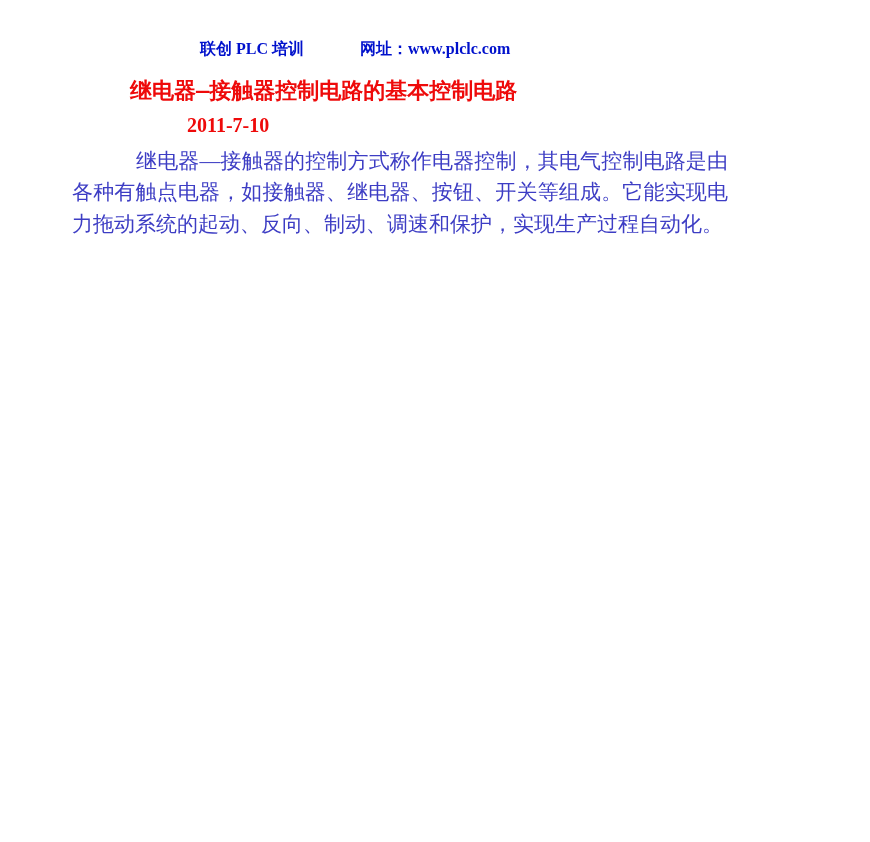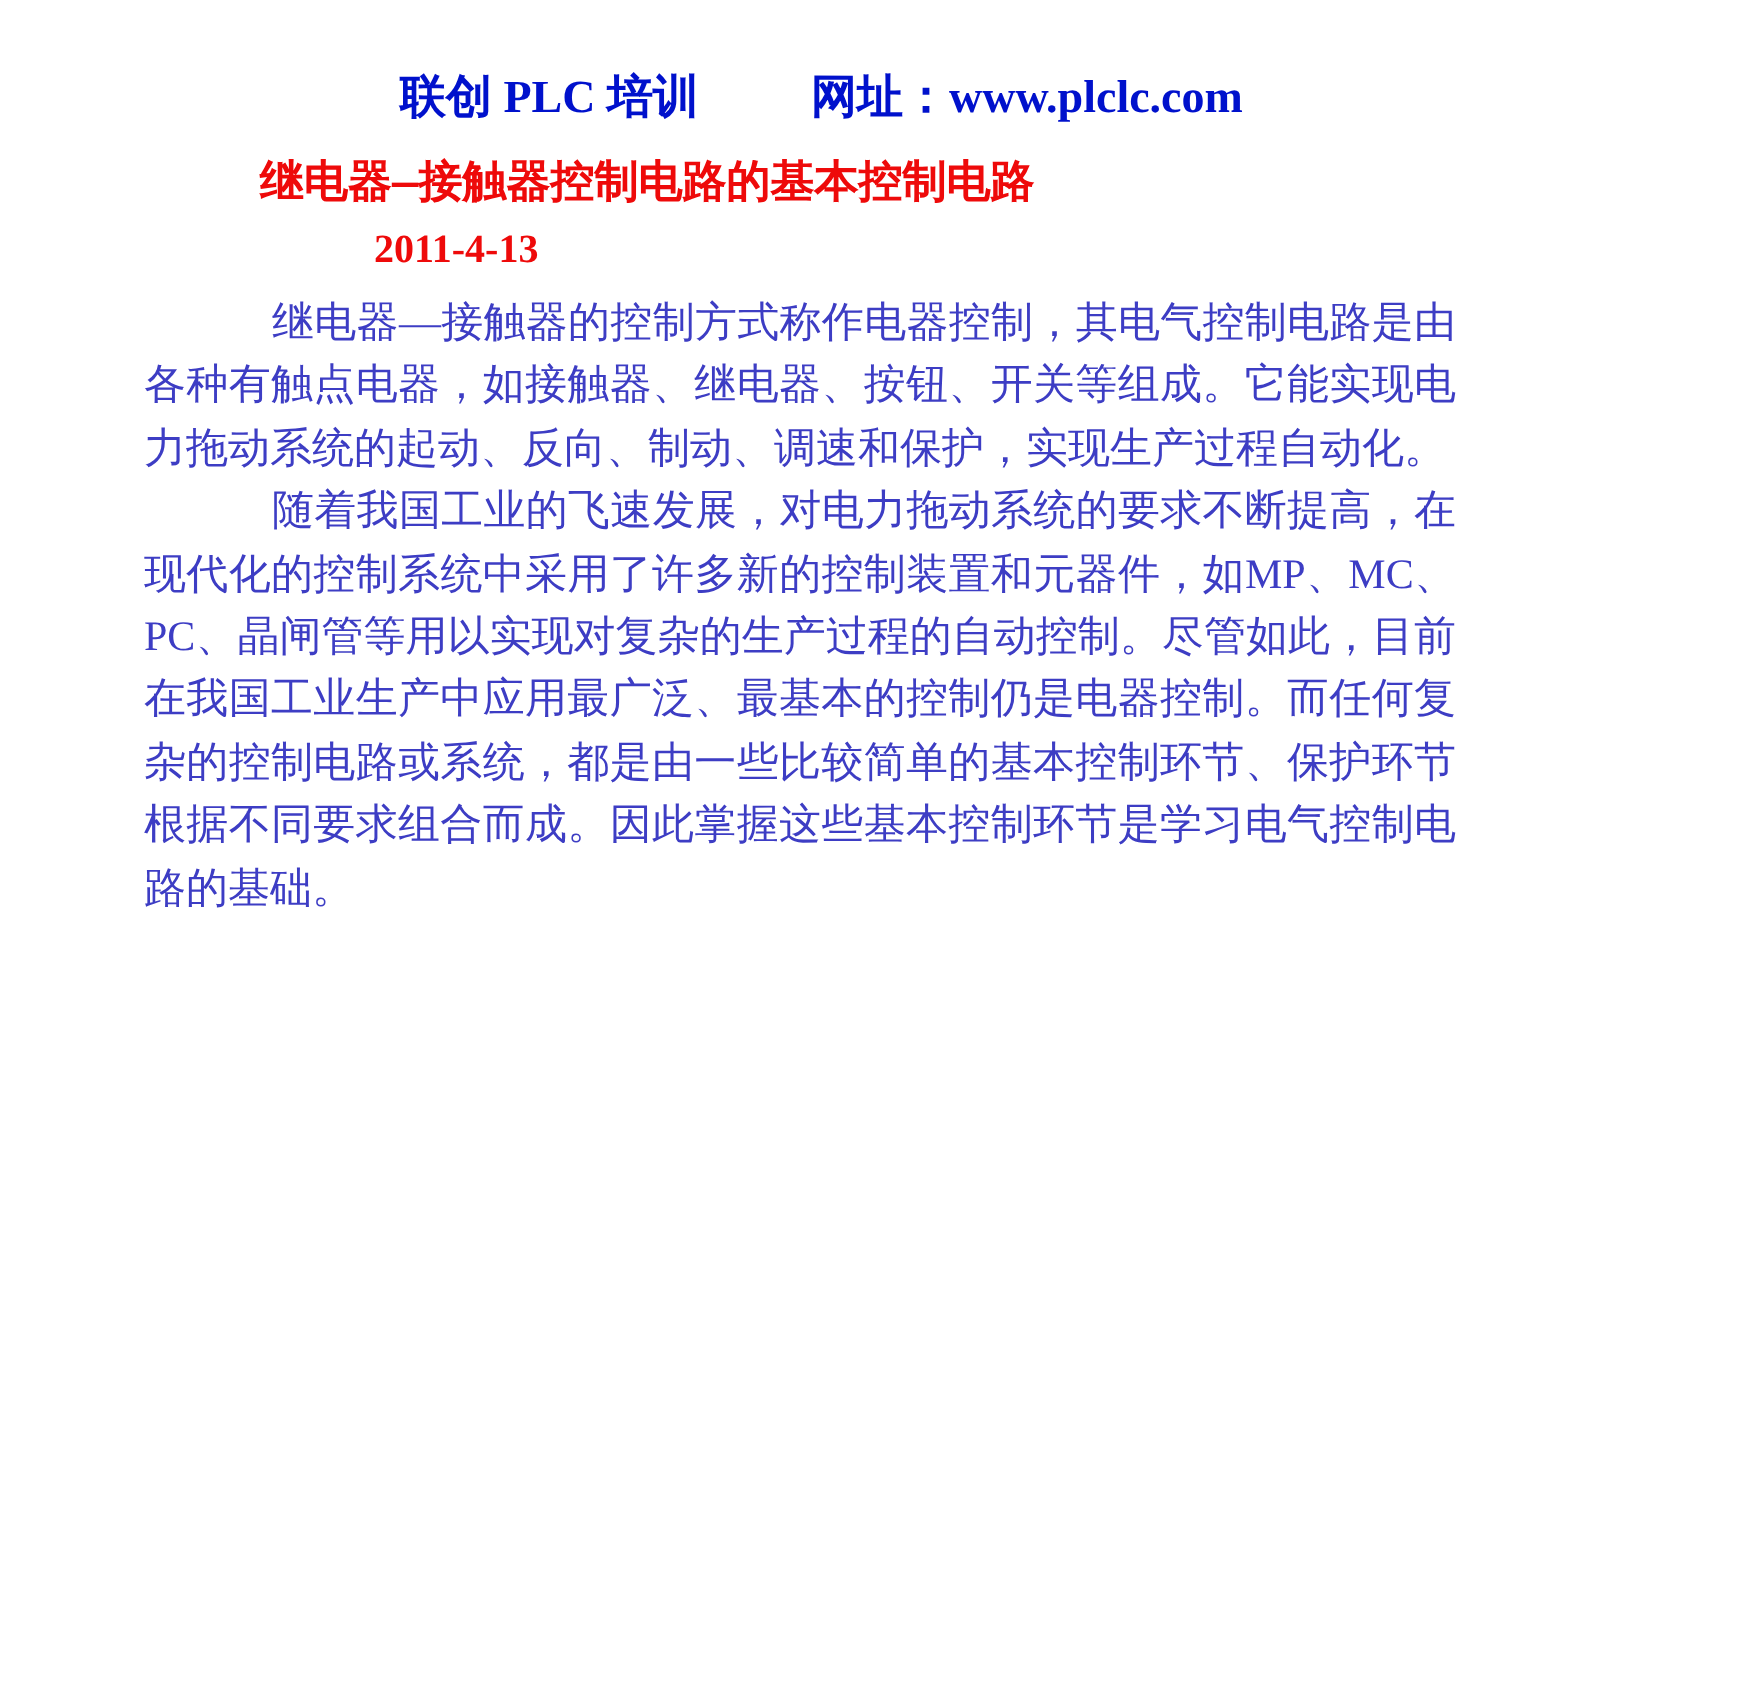--- a/index.html
+++ b/index.html
@@ -10,21 +10,21 @@
   .page {
     position: relative;
     width: 870px;
     height: 842px;
     background: #ffffff;
     overflow: hidden;
     font-family: "Liberation Serif", "DejaVu Serif", serif;
   }
   .header {
     margin: 34px 0 0 200px;
-    font-size: 23px;
+    font-size: 16px;
     line-height: 30px;
     font-weight: bold;
     color: #0011cc;
     white-space: nowrap;
   }
   .header .site {
     margin-left: 56px;
   }
   .doc-title {
     margin: 16px 0 0 130px;
@@ -59,20 +59,19 @@
 <body>
 
 <div class="page">
 
   <div class="header">
     <span>联创 PLC 培训</span><span class="site">网址：</span><span>www.plclc.com</span>
   </div>
 
   <div class="doc-title">继电器—接触器控制电路的基本控制电路</div>
 
-  <div class="doc-date">2011-4-13</div>
+  <div class="doc-date">2011-7-10</div>
 
   <div class="body-text">
     <p>继电器—接触器的控制方式称作电器控制，其电气控制电路是由各种有触点电器，如接触器、继电器、按钮、开关等组成。它能实现电力拖动系统的起动、反向、制动、调速和保护，实现生产过程自动化。</p>
-    <p>随着我国工业的飞速发展，对电力拖动系统的要求不断提高，在现代化的控制系统中采用了许多新的控制装置和元器件，如MP、MC、PC、晶闸管等用以实现对复杂的生产过程的自动控制。尽管如此，目前在我国工业生产中应用最广泛、最基本的控制仍是电器控制。而任何复杂的控制电路或系统，都是由一些比较简单的基本控制环节、保护环节根据不同要求组合而成。因此掌握这些基本控制环节是学习电气控制电路的基础。</p>
   </div>
 
 </div>
 
 </body></html>

